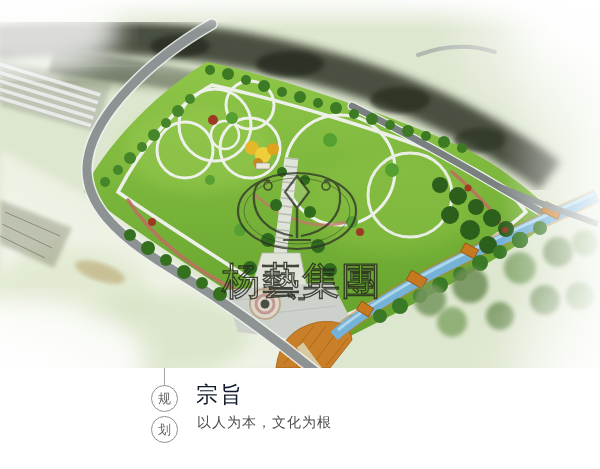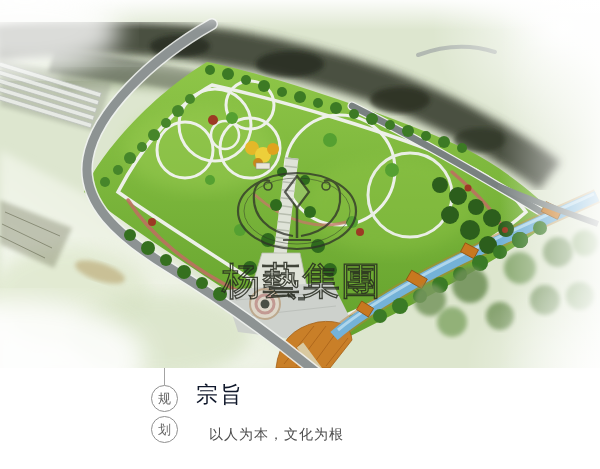--- a/index.html
+++ b/index.html
@@ -14,21 +14,21 @@
   
   .caption { position:absolute; left:0; top:368px; width:600px; height:101px; background:#fff; }
   .connector { position:absolute; left:164px; top:0; width:1px; height:17px; background:#a3a3a3; }
   .badge { position:absolute; left:151px; width:27px; height:27px; box-sizing:border-box;
            border:1px solid #8f8f8f; border-radius:50%; background:#fff;
            color:#666; font-size:13px; line-height:25px; text-align:center; }
   .badge-1 { top:17px; }
   .badge-2 { top:48px; }
   .cap-title { position:absolute; left:196px; top:12px; margin:0; font-size:22px;
                font-weight:400; color:#0f172a; letter-spacing:2px; }
-  .cap-sub { position:absolute; left:197px; top:46px; margin:12px; font-size:14px;
+  .cap-sub { position:absolute; left:197px; top:46px; margin:0; font-size:14px;
              color:#4d4d4d; letter-spacing:1px; }
 
   .wm-text { font-family:"DejaVu Serif","Liberation Serif",serif; }
 </style>
 </head>
 <body>
 
 <div class="page">
 
   <figure class="hero">

